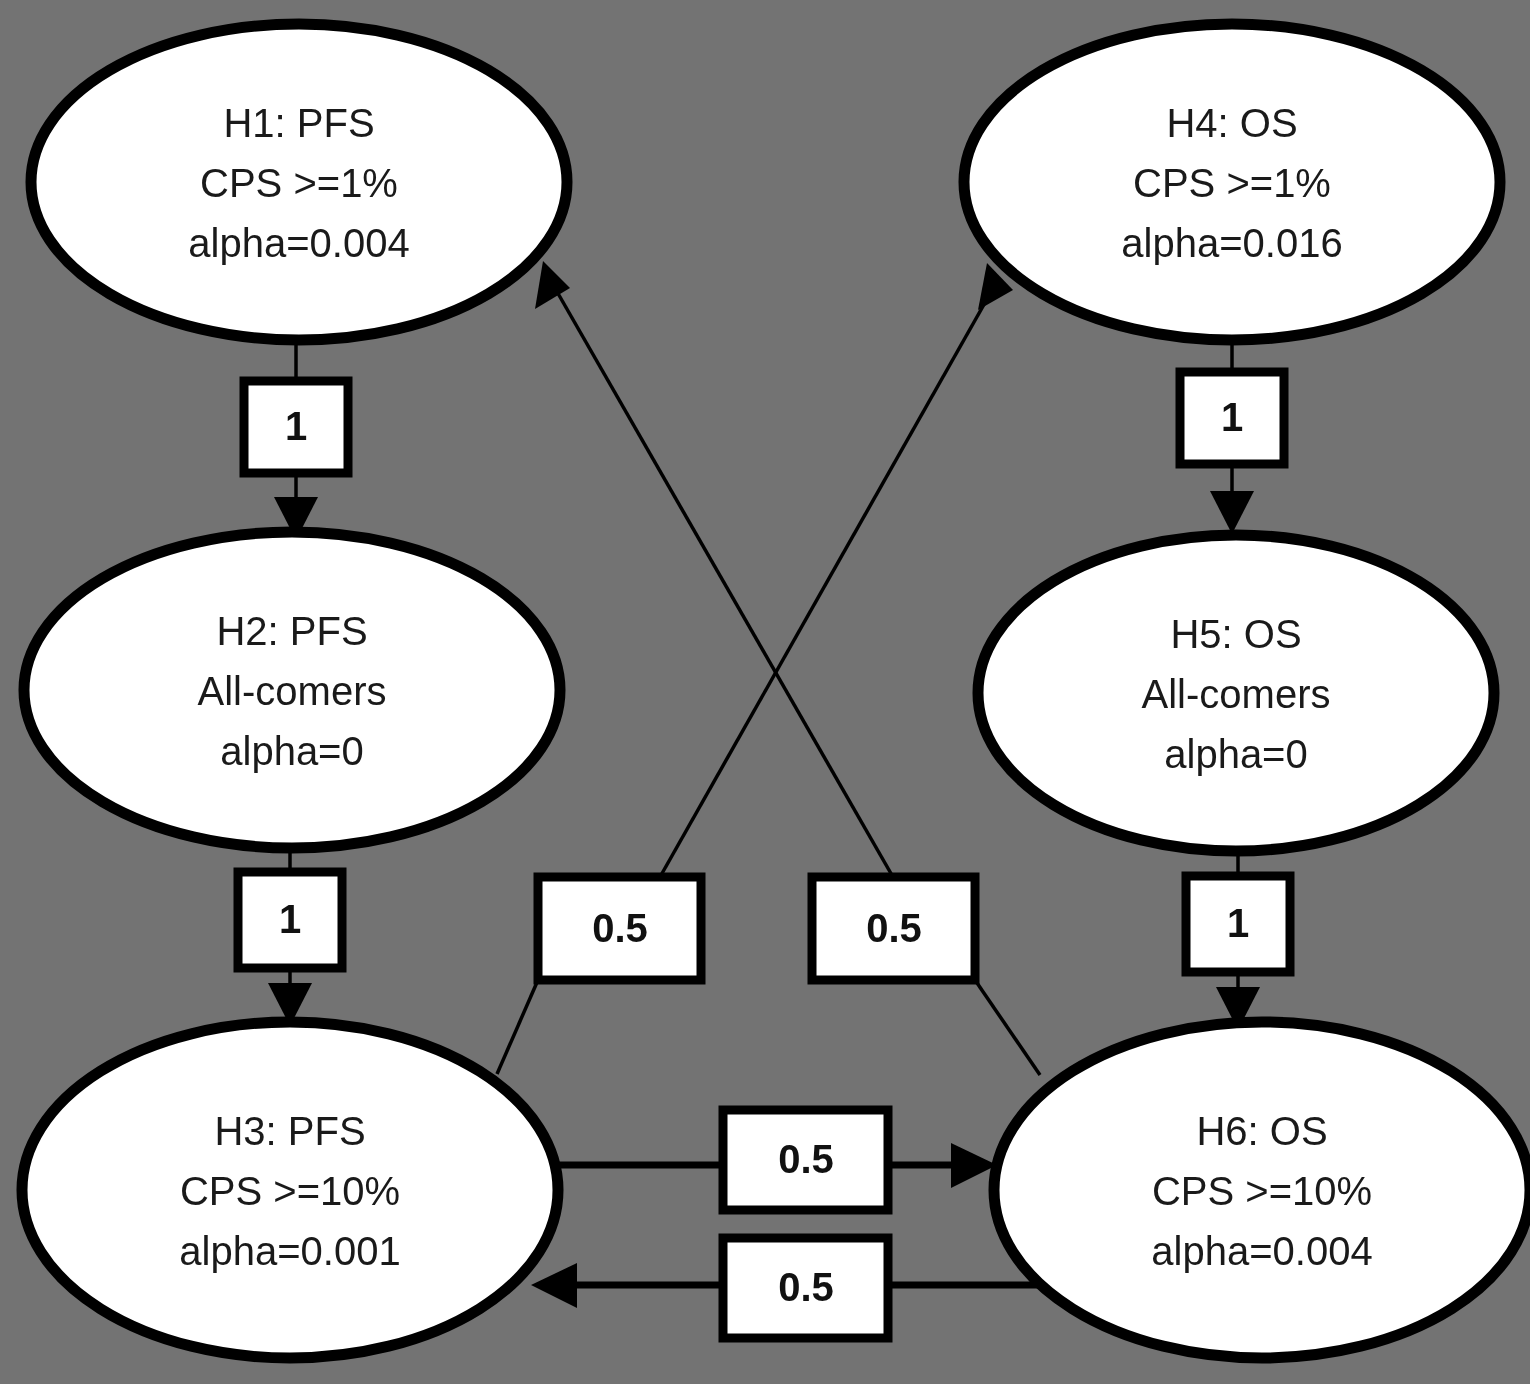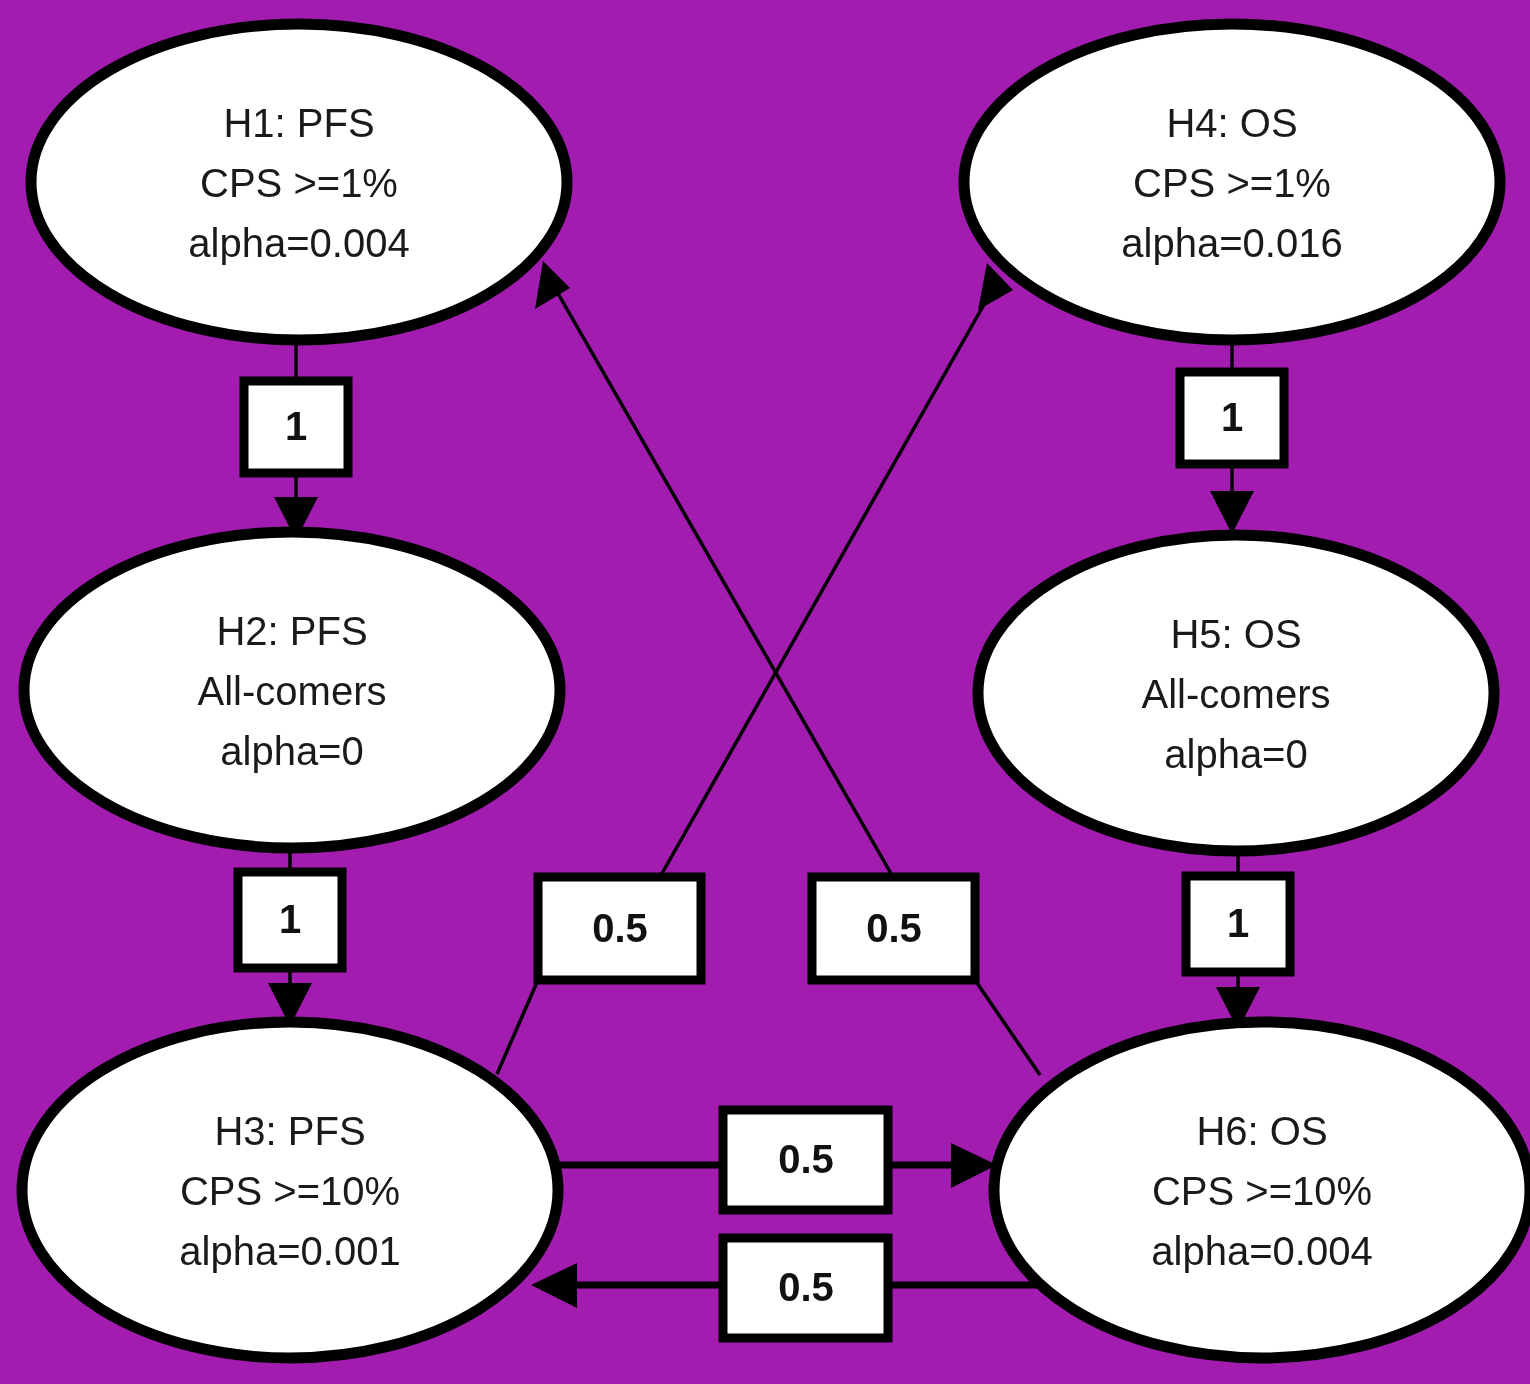--- a/index.html
+++ b/index.html
@@ -11,21 +11,21 @@
   body {
     width: 1530px;
     height: 1384px;
     font-family: "Liberation Sans", sans-serif;
     overflow: hidden;
   }
   #diagram-root {
     position: relative;
     width: 1530px;
     height: 1384px;
-    background: #a21caf;
+    background: #737373;
   }
   svg#graph {
     display: block;
     width: 1530px;
     height: 1384px;
   }
   .node-ellipse {
     fill: #ffffff;
     stroke: #000000;
     stroke-width: 11;

